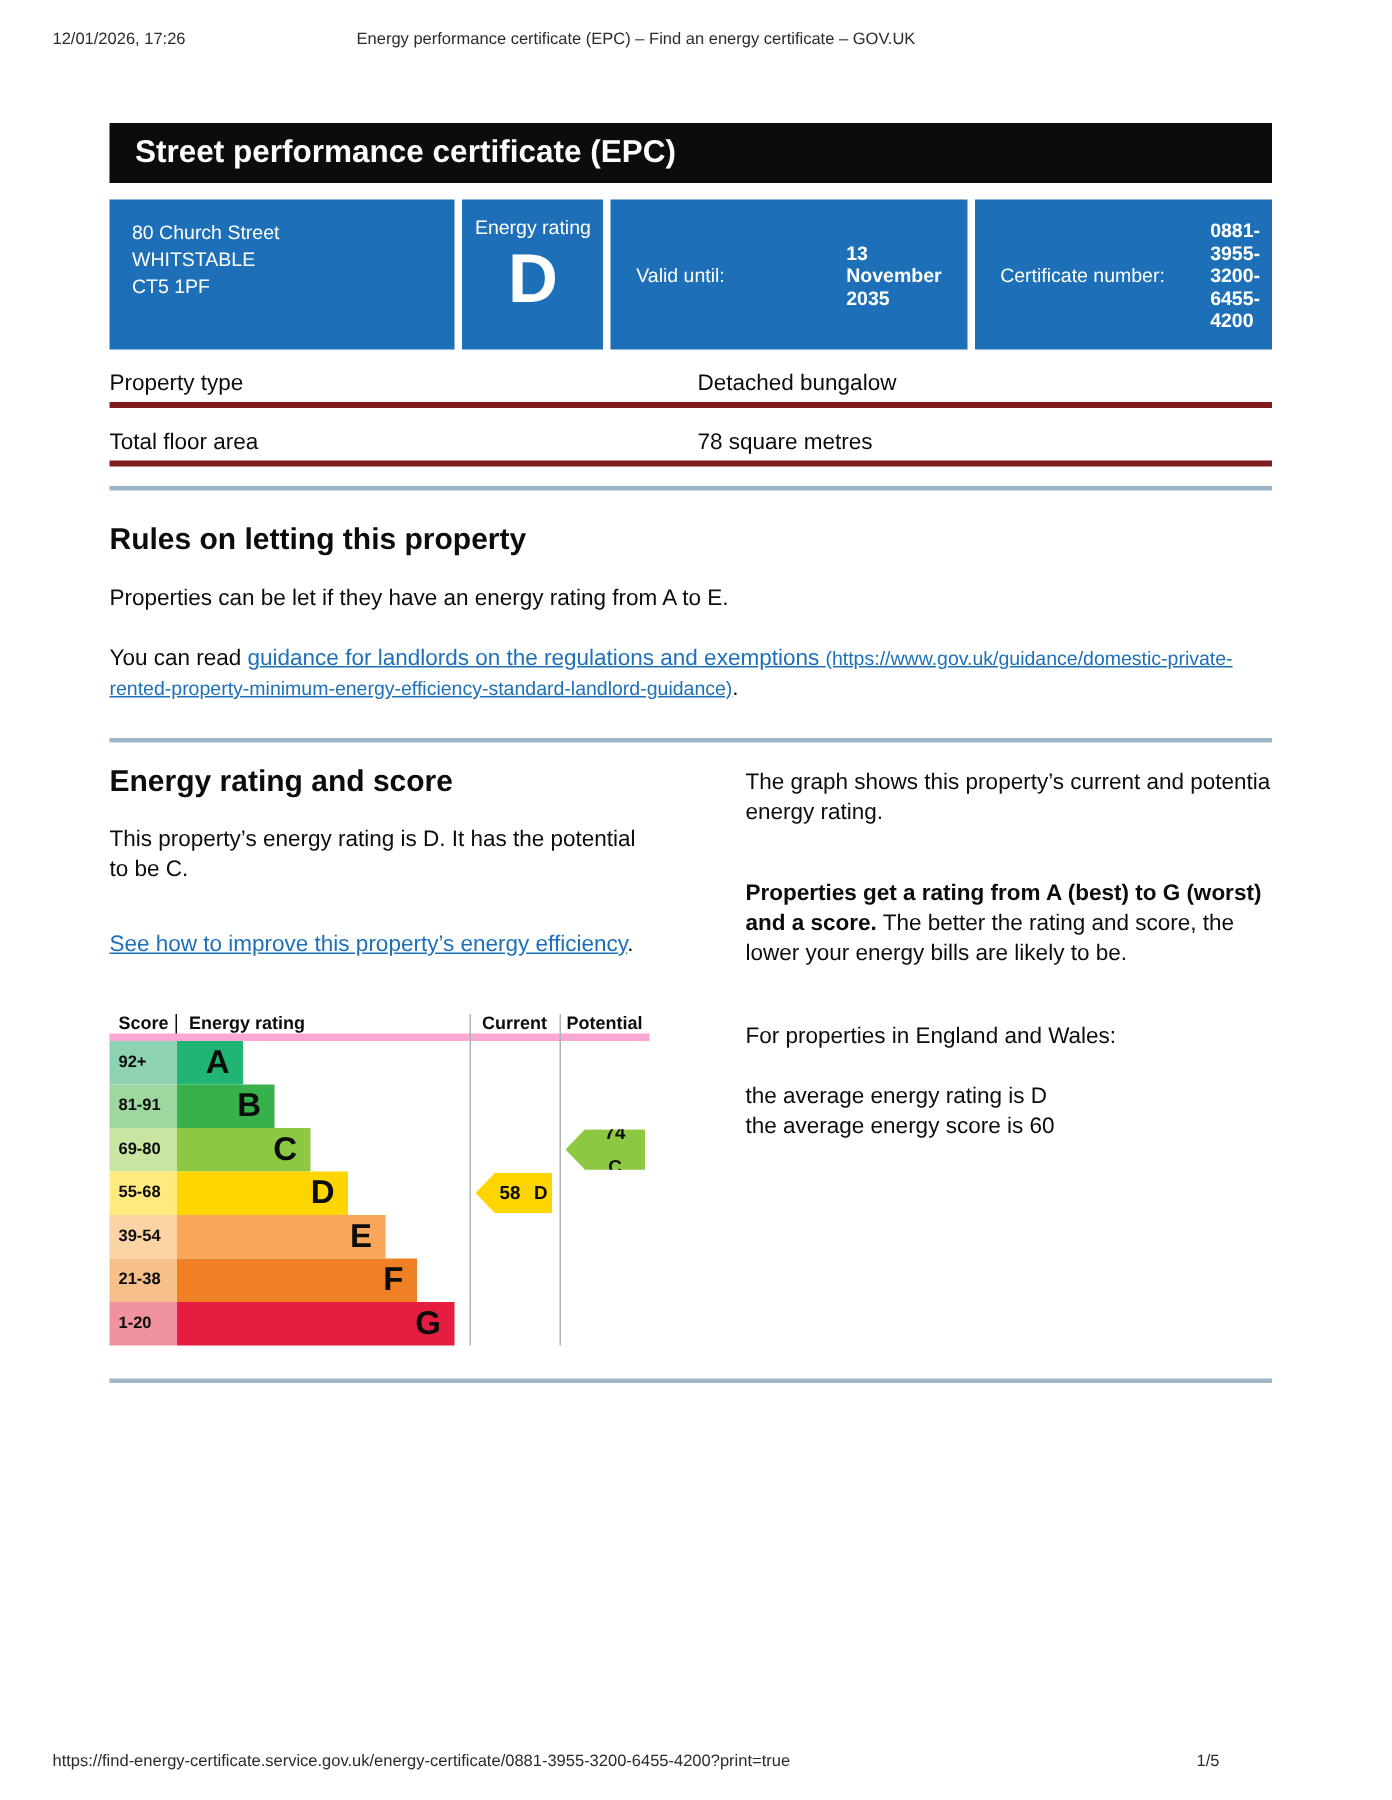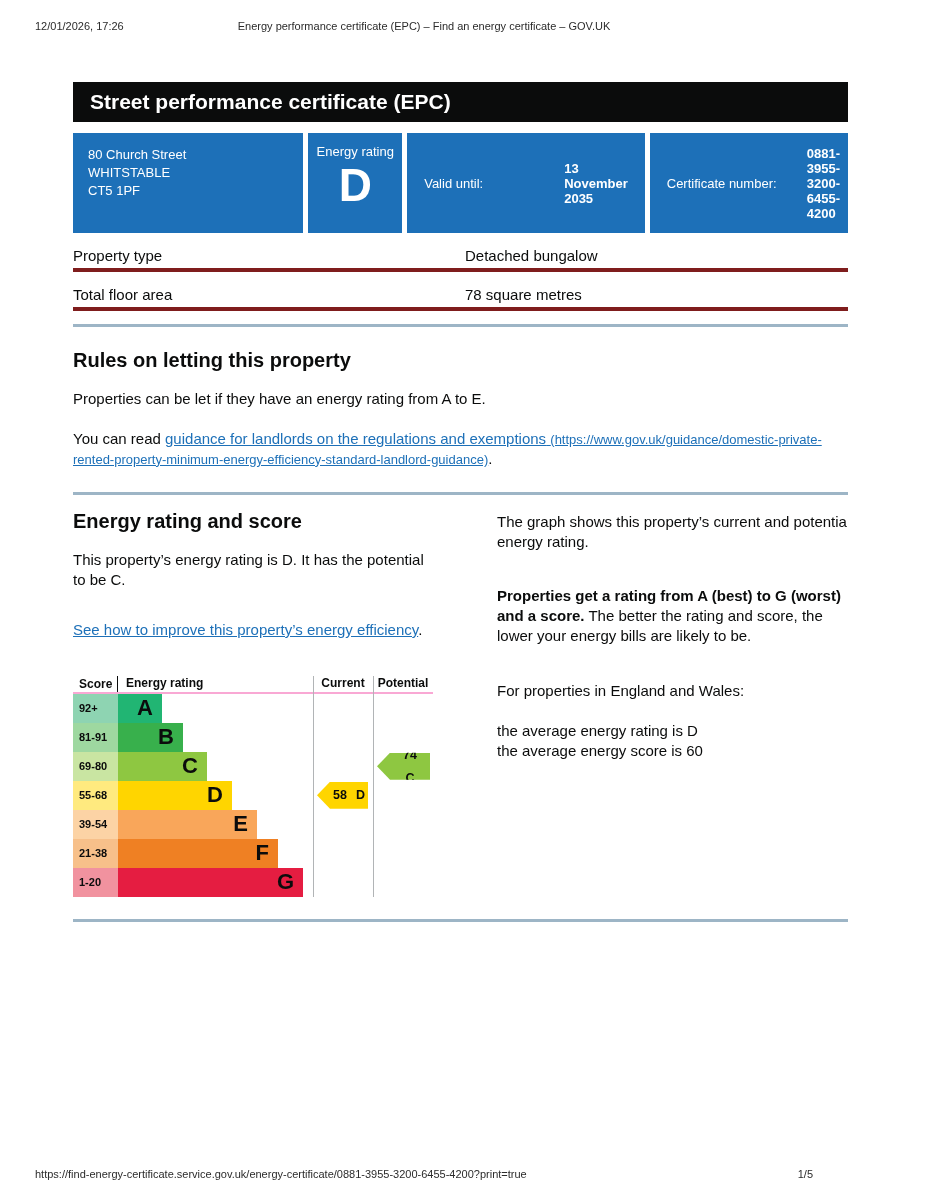--- a/index.html
+++ b/index.html
@@ -53,21 +53,21 @@
   .col-right { width:360px; margin-left:64px; }
   .col-left h2, .col-right .first { margin-top:0; }
   .col-right .first { margin-top:2px; }
   .see-link { margin-top:30px; }
   .p-bold-lead { margin-top:34px; }
   .p-forprop { margin-top:36px; }
   .p-averages { margin-top:20px; }
 
   
   .epc-chart { position:relative; width:360px; margin-top:36px; }
-  .chart-header { display:flex; height:18px; align-items:flex-start; border-bottom:2px solid #f9a8d4; font-size:12px; font-weight:bold; }
+  .chart-header { display:flex; height:18px; align-items:center; border-bottom:5px solid #f9a8d4; font-size:12px; font-weight:bold; }
   .ch-score { width:45px; padding-left:6px; height:100%; display:flex; align-items:center; border-right:1px solid #0b0c0c; }
   .ch-rating { flex:1; padding-left:8px; }
   .ch-current { width:60px; text-align:center; }
   .ch-potential { width:60px; text-align:center; }
   .chart-row { display:flex; height:29px; }
   .band-score { width:45px; flex:0 0 45px; display:flex; align-items:center; padding-left:6px; font-size:11px; font-weight:bold; }
   .band-bar { display:flex; align-items:center; justify-content:flex-end; padding-right:9px; font-size:22px; font-weight:bold; }
   .col-line { position:absolute; top:0; bottom:0; width:1px; background:#b1b4b6; }
   .chart-arrow { position:absolute; height:27px; display:flex; align-items:center; justify-content:center; gap:9px; padding-left:13px; font-size:12.5px; font-weight:bold; clip-path:polygon(0 50%, 13px 0, 100% 0, 100% 100%, 13px 100%); }
 </style>

